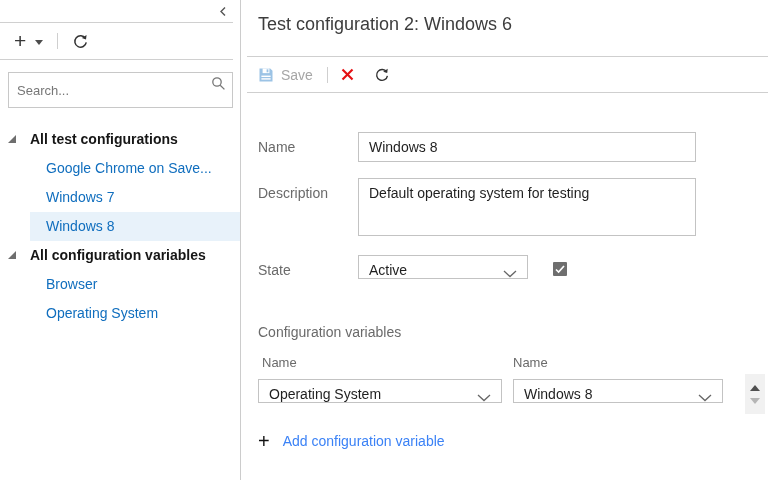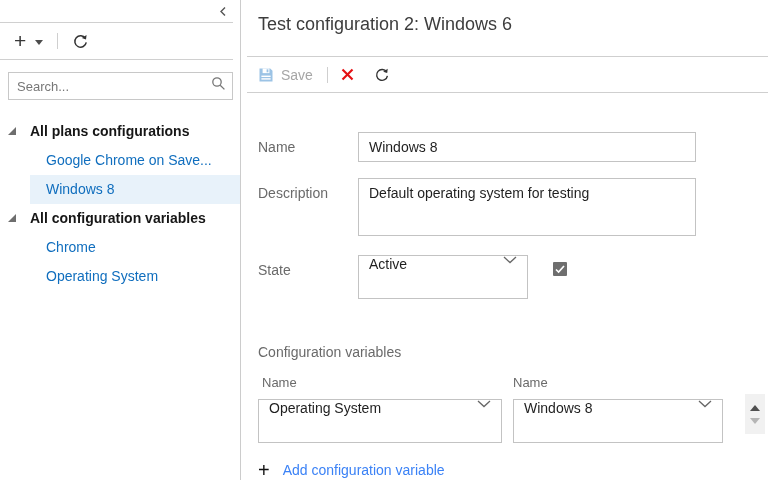--- a/index.html
+++ b/index.html
@@ -14,21 +14,21 @@
   .sb-toolbar { height: 37px; border-bottom: 1px solid #d0d0d0; margin-right: 7px;
                 display: flex; align-items: center; padding-left: 14px; }
   .plus-btn { display: flex; align-items: center; cursor: pointer; }
   .plus-glyph { font-size: 21px; font-weight: 400; color: #383838; line-height: 20px; }
   .caret-down { width: 0; height: 0; border-left: 4px solid transparent; border-right: 4px solid transparent;
                 border-top: 5px solid #4d4d4d; margin-left: 9px; margin-top: 3px; }
   .vsep { width: 1px; height: 16px; background: #cfcfcf; margin: 0 14px; }
   .icon-btn { display: flex; align-items: center; justify-content: center; cursor: pointer; }
 
   .sb-search { margin: 12px 7px 0 8px; position: relative; }
-  .sb-search input { width: 100%; height: 28px; border: 1px solid #c8c8c8; padding: 0 26px 0 8px;
+  .sb-search input { width: 100%; height: 36px; border: 1px solid #c8c8c8; padding: 0 26px 0 8px;
                      font-family: "Liberation Sans", sans-serif; font-size: 13px; color: #333; outline: none; }
   .sb-search input::placeholder { color: #777; }
   .search-ico { position: absolute; right: 7px; top: 4px; }
 
   .tree { margin-top: 17px; font-size: 14px; }
   .tree-group { position: relative; height: 29px; line-height: 29px; padding-left: 30px;
                 font-weight: bold; color: #161616; cursor: pointer; }
   .expander { position: absolute; left: 8px; top: 10px; width: 0; height: 0;
               border-left: 8px solid transparent; border-bottom: 8px solid #6e6e6e; }
   .tree-item { height: 29px; cursor: pointer; }
@@ -51,21 +51,21 @@
   .frow { display: flex; }
   .frow .flabel { width: 100px; min-width: 100px; font-size: 14px; color: #6a6a6a; padding-top: 7px; }
   .row-name { margin-top: 39px; }
   .row-name input { width: 338px; height: 30px; border: 1px solid #c3c3c3; padding: 0 10px;
                     font-family: "Liberation Sans", sans-serif; font-size: 14px; color: #1f1f1f; outline: none; }
   .row-desc { margin-top: 16px; }
   .row-desc textarea { width: 338px; height: 58px; border: 1px solid #c3c3c3; padding: 6px 10px; resize: none;
                        font-family: "Liberation Sans", sans-serif; font-size: 14px; color: #1f1f1f; outline: none; }
   .row-state { margin-top: 19px; align-items: flex-start; }
 
-  .dropdown { height: 44px; border: 1px solid #c3c3c3; background: #fff; display: flex; align-items: flex-start;
+  .dropdown { height: 24px; border: 1px solid #c3c3c3; background: #fff; display: flex; align-items: flex-end;
               justify-content: space-between; padding: 0 10px; font-size: 14px; color: #1f1f1f; cursor: pointer; }
   .dd-state { width: 170px; }
 
   .chk-wrap { display: flex; align-items: center; margin-left: 25px; padding-top: 7px; }
   .checkbox { width: 14px; height: 14px; background: #6e6e6e; border-radius: 1px;
               display: flex; align-items: center; justify-content: center; cursor: pointer; }
   .chk-label { margin-left: 6px; font-size: 14px; color: #8f8f8f; }
 
   .cfg { margin-left: 17px; }
   .cfg-heading { margin-top: 45px; font-size: 14px; color: #6a6a6a; }
@@ -121,35 +121,38 @@
           <circle cx="6" cy="6" r="4.2" fill="none" stroke="#767676" stroke-width="1.3"></circle>
           <line x1="9.2" y1="9.2" x2="13.4" y2="13.4" stroke="#767676" stroke-width="1.3"></line>
         </svg>
       </span>
     </div>
 
     <div class="tree">
 
       <div class="tree-group">
         <span class="expander"></span>
-        <span>All plans configurations</span>
+        <span>All test configurations</span>
       </div>
       <div class="tree-item">
         <span class="hl">Google Chrome on Save...</span>
+      </div>
+      <div class="tree-item">
+        <span class="hl">Windows 7</span>
       </div>
       <div class="tree-item selected">
         <span class="hl">Windows 8</span>
       </div>
 
       <div class="tree-group">
         <span class="expander"></span>
         <span>All configuration variables</span>
       </div>
       <div class="tree-item">
-        <span class="hl">Chrome</span>
+        <span class="hl">Browser</span>
       </div>
       <div class="tree-item">
         <span class="hl">Operating System</span>
       </div>
 
     </div>
   </aside>
 
   <main class="main">
 

